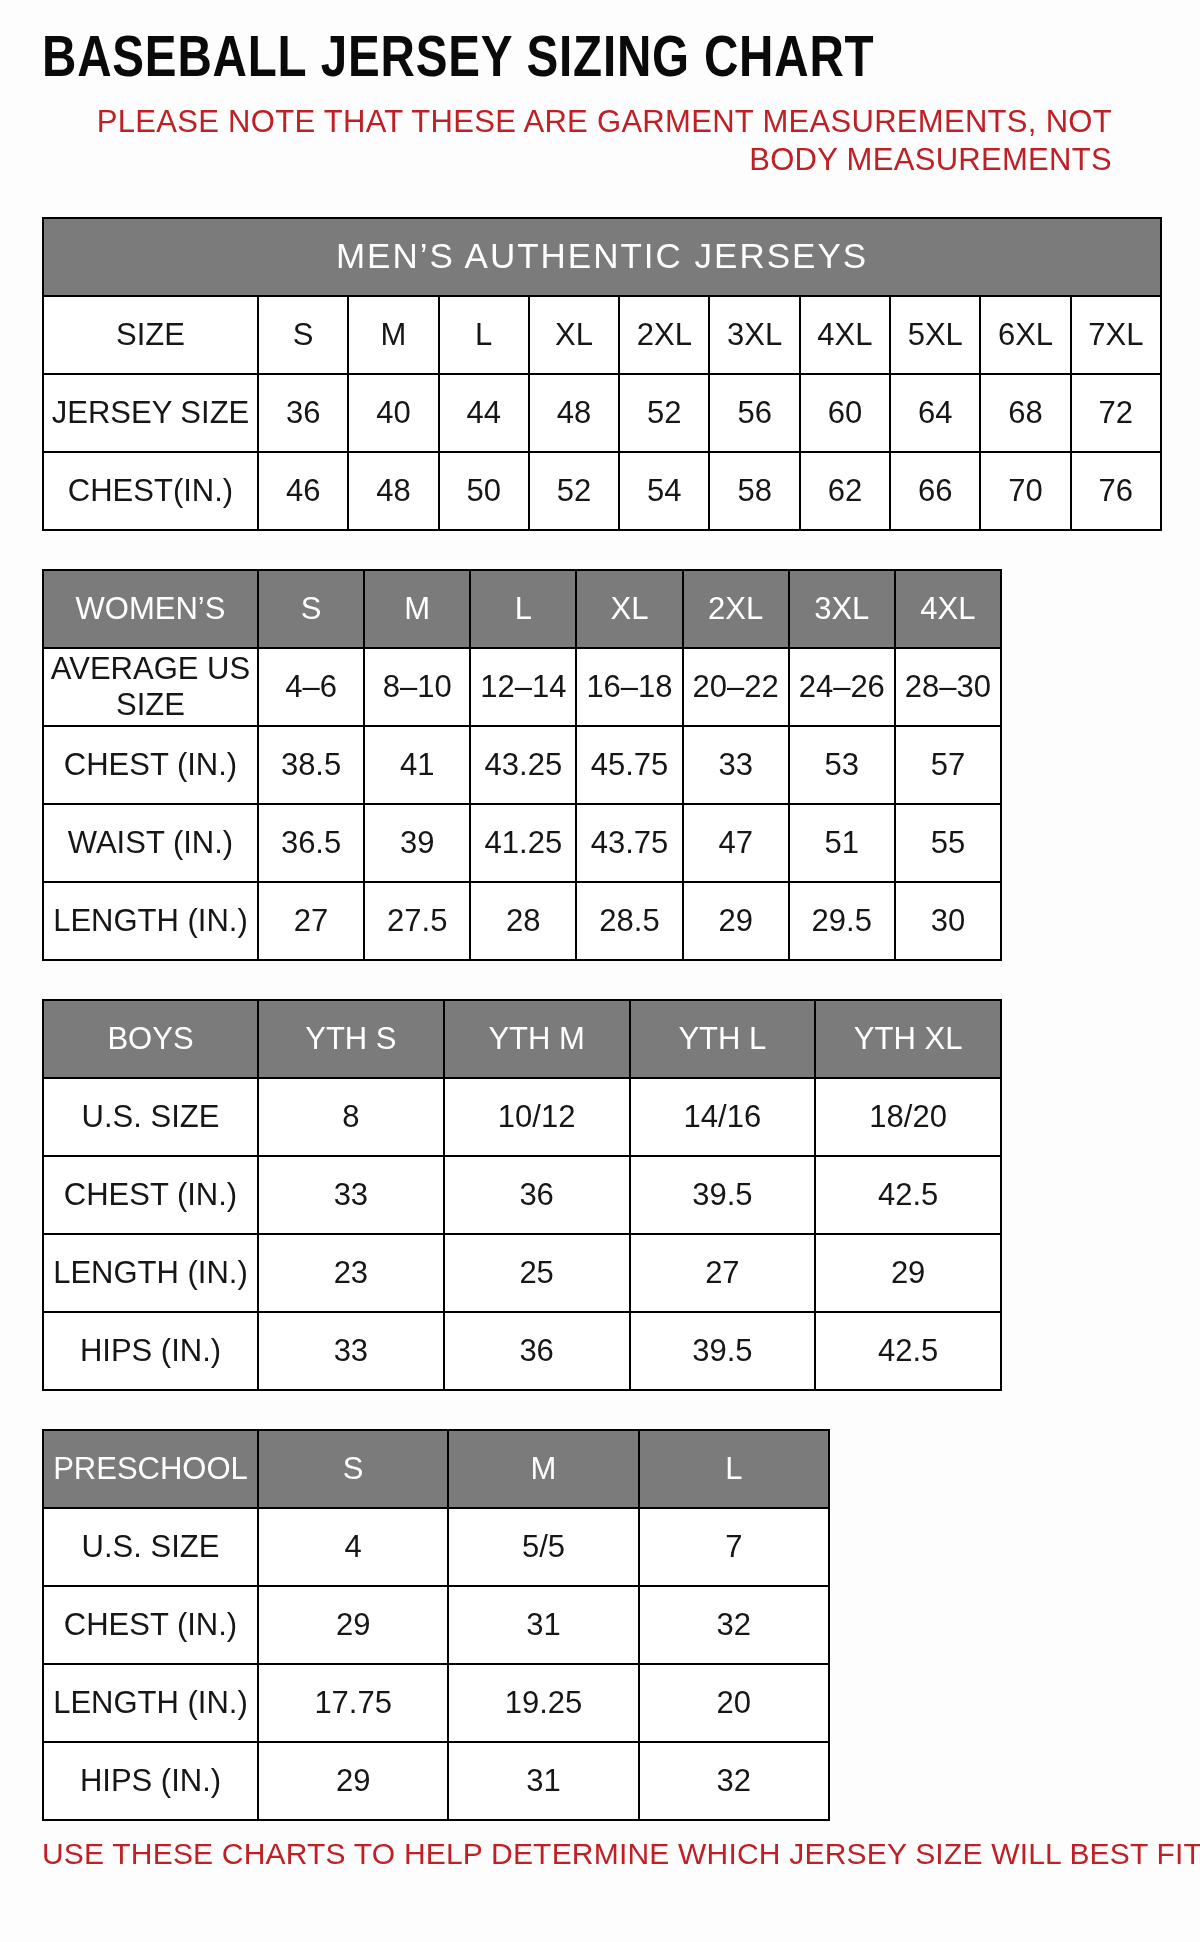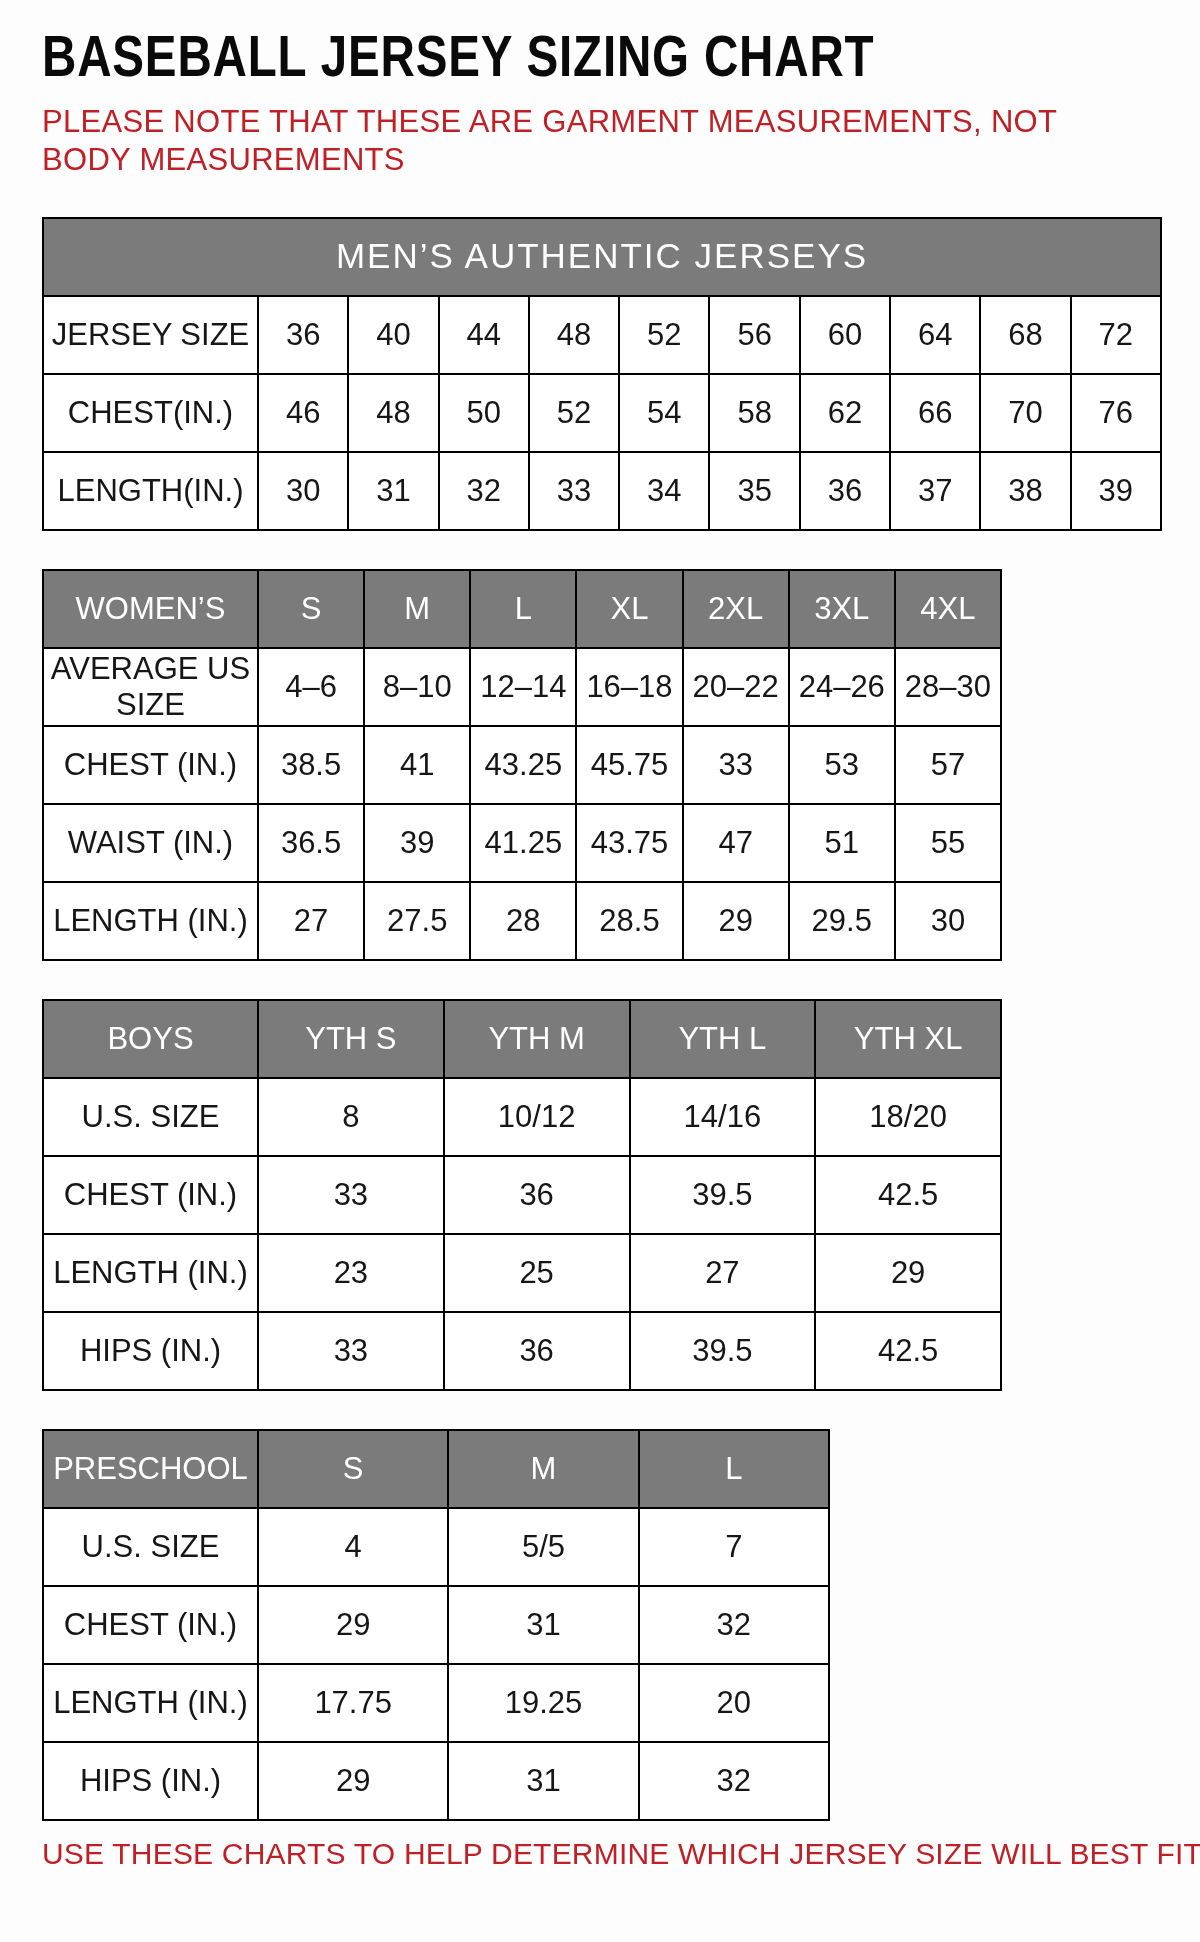--- a/index.html
+++ b/index.html
@@ -24,20 +24,21 @@
     transform: scaleX(0.82);
     transform-origin: left center;
   }
   .note {
     margin-top: 16px;
     color: #bf2026;
     font-size: 31px;
     line-height: 1.22;
     max-width: 1070px;
     letter-spacing: 0.3px;
+    text-align: right;
   }
   .footer-note {
     margin-top: 16px;
     color: #bf2026;
     font-size: 30px;
     white-space: nowrap;
     letter-spacing: 0.2px;
   }
 
   table.sizing-table {
@@ -87,20 +88,33 @@
     <colgroup>
         <col class="label-col">
         <col span="10">
       </colgroup>
     <thead>
       <tr>
         <th class="banner" colspan="11">MEN’S AUTHENTIC JERSEYS</th>
       </tr>
     </thead>
     <tbody>
+      <tr>
+        <td>SIZE</td>
+        <td>S</td>
+        <td>M</td>
+        <td>L</td>
+        <td>XL</td>
+        <td>2XL</td>
+        <td>3XL</td>
+        <td>4XL</td>
+        <td>5XL</td>
+        <td>6XL</td>
+        <td>7XL</td>
+      </tr>
       <tr>
         <td>JERSEY SIZE</td>
         <td>36</td>
         <td>40</td>
         <td>44</td>
         <td>48</td>
         <td>52</td>
         <td>56</td>
         <td>60</td>
         <td>64</td>
@@ -113,33 +127,20 @@
         <td>48</td>
         <td>50</td>
         <td>52</td>
         <td>54</td>
         <td>58</td>
         <td>62</td>
         <td>66</td>
         <td>70</td>
         <td>76</td>
       </tr>
-      <tr>
-        <td>LENGTH(IN.)</td>
-        <td>30</td>
-        <td>31</td>
-        <td>32</td>
-        <td>33</td>
-        <td>34</td>
-        <td>35</td>
-        <td>36</td>
-        <td>37</td>
-        <td>38</td>
-        <td>39</td>
-      </tr>
     </tbody>
   </table>
 
   <table class="sizing-table womens">
     <colgroup>
         <col class="label-col">
         <col span="7">
       </colgroup>
     <thead>
       <tr>

